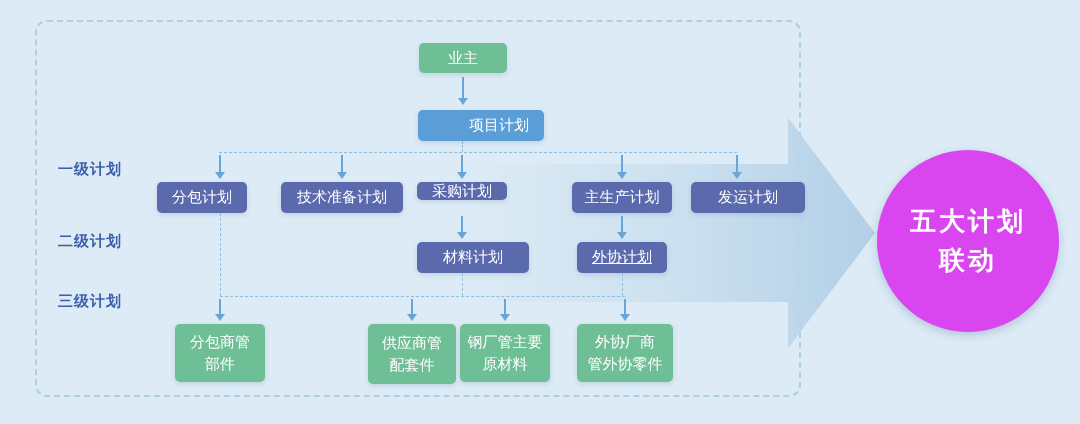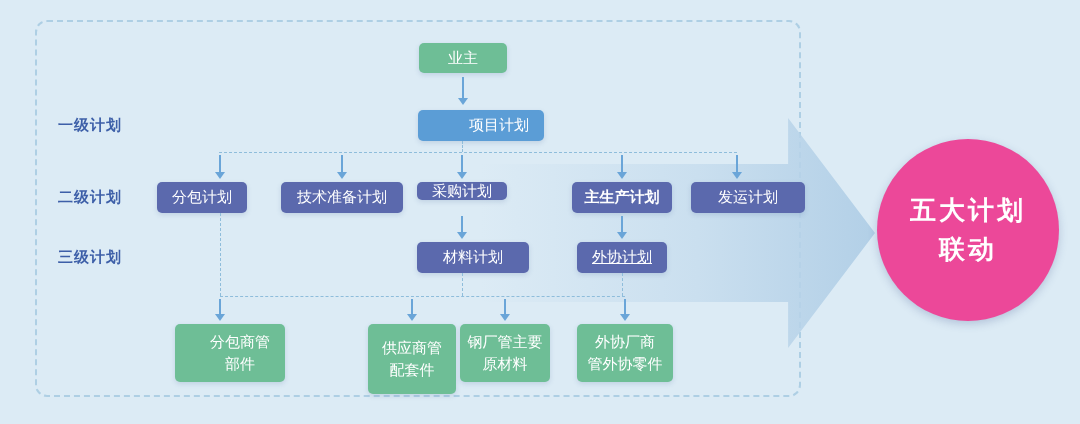--- a/index.html
+++ b/index.html
@@ -39,42 +39,42 @@
   }
   .green  { background:#6ebe96; }
   .blue   { background:#5b9dd6; }
   .indigo { background:#5b69ad; }
   .tall   { line-height:1.5; }
   .multiline { white-space:pre-line; }
 
   .row-label {
     position:absolute;
     color:#3d5fa8; font-size:15px; font-weight:600;
-    z-index:2; letter-spacing:1px;
+    z-index:2; letter-spacing:1px;margin-top:44px;
   }
 
   .arrow-down { position:absolute; width:12px; z-index:2; }
   .arrow-down::before {
     content:""; position:absolute; left:5px; top:0; bottom:6px;
     width:2px; background:#6aa5d8;
   }
   .arrow-down::after {
     content:""; position:absolute; left:1px; bottom:0;
     border-left:5px solid transparent;
     border-right:5px solid transparent;
     border-top:7px solid #6aa5d8;
   }
 
   .hline { position:absolute; border-top:1px dashed #8fbddb; height:0; z-index:2; }
   .vstub { position:absolute; border-left:1px dashed #8fbddb; width:0; z-index:2; }
 
   .circle {
-    position:absolute; left:877px; top:139px;
+    position:absolute; left:877px; top:150px;
     width:182px; height:182px;
-    background:#ec4899; border-radius:50%;
+    background:#d946ef; border-radius:50%;
     display:flex; align-items:center; justify-content:center;
     z-index:2;
     box-shadow:0 3px 8px rgba(60,80,140,0.25);
   }
   .circle span {
     color:#ffffff; font-size:26px; font-weight:bold;
     letter-spacing:3px; line-height:1.5; text-align:center;
   }
 </style>
 </head>
@@ -99,44 +99,44 @@
 
   <div class="arrow-down" style="left:214px; top:155px; height:24px;"></div>
   <div class="arrow-down" style="left:336px; top:155px; height:24px;"></div>
   <div class="arrow-down" style="left:456px; top:155px; height:24px;"></div>
   <div class="arrow-down" style="left:616px; top:155px; height:24px;"></div>
   <div class="arrow-down" style="left:731px; top:155px; height:24px;"></div>
 
   <div class="box indigo" style="left:157px; top:182px; width:90px; height:31px;">分包计划</div>
   <div class="box indigo" style="left:281px; top:182px; width:122px; height:31px;">技术准备计划</div>
   <div class="box indigo" style="left:417px; top:182px; width:90px; height:18px;">采购计划</div>
-  <div class="box indigo" style="left:572px; top:182px; width:100px; height:31px;font-weight:bold;">主生产计划</div>
+  <div class="box indigo" style="left:572px; top:182px; width:100px; height:31px;">主生产计划</div>
   <div class="box indigo" style="left:691px; top:182px; width:114px; height:31px;">发运计划</div>
 
   <div class="arrow-down" style="left:456px; top:216px; height:23px;"></div>
   <div class="arrow-down" style="left:616px; top:216px; height:23px;"></div>
 
   <div class="box indigo" style="left:417px; top:242px; width:112px; height:31px;">材料计划</div>
   <div class="box indigo" style="left:577px; top:242px; width:90px; height:31px;text-decoration:underline;">外协计划</div>
 
   <div class="vstub" style="left:220px; top:213px; height:83px;"></div>
   <div class="vstub" style="left:462px; top:273px; height:23px;"></div>
   <div class="vstub" style="left:622px; top:273px; height:23px;"></div>
   <div class="hline" style="left:220px; top:296px; width:405px;"></div>
 
   <div class="arrow-down" style="left:214px; top:299px; height:22px;"></div>
   <div class="arrow-down" style="left:406px; top:299px; height:22px;"></div>
   <div class="arrow-down" style="left:499px; top:299px; height:22px;"></div>
   <div class="arrow-down" style="left:619px; top:299px; height:22px;"></div>
 
-  <div class="box green tall" style="left:175px; top:324px; width:90px; height:58px;padding-left:20px;">
+  <div class="box green tall" style="left:175px; top:324px; width:90px; height:58px;">
     <span class="multiline">分包商管
 部件</span>
   </div>
-  <div class="box green tall" style="left:368px; top:324px; width:88px; height:70px;">
+  <div class="box green tall" style="left:368px; top:324px; width:88px; height:60px;">
     <span class="multiline">供应商管
 配套件</span>
   </div>
   <div class="box green tall" style="left:460px; top:324px; width:90px; height:58px;">
     <span class="multiline">钢厂管主要
 原材料</span>
   </div>
   <div class="box green tall" style="left:577px; top:324px; width:96px; height:58px;">
     <span class="multiline">外协厂商
 管外协零件</span>

